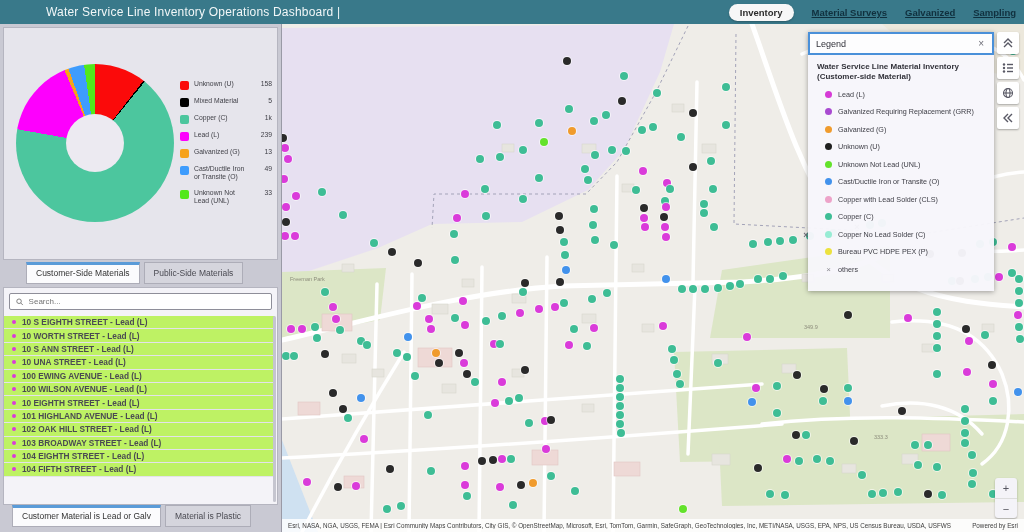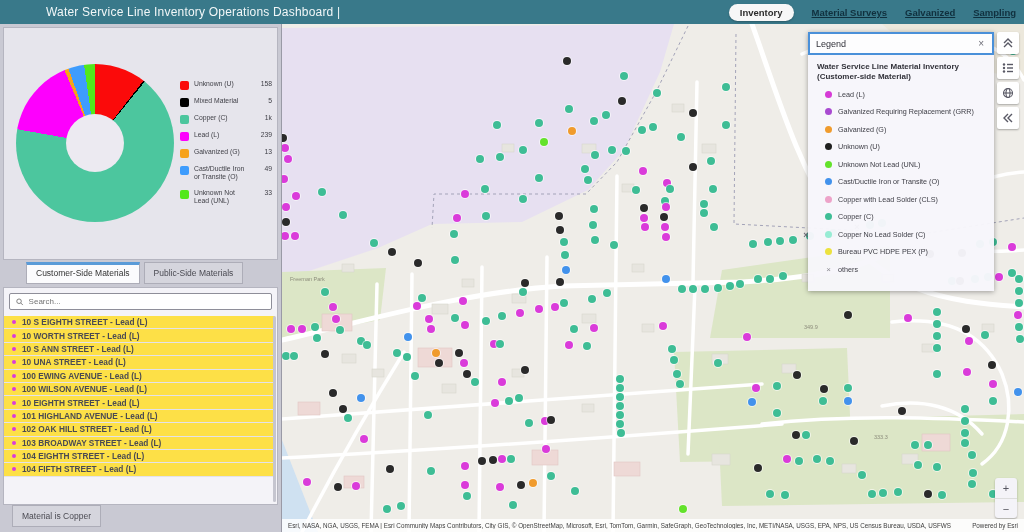--- a/index.html
+++ b/index.html
@@ -27,21 +27,21 @@
   .tabs-row { position:absolute; display:flex; gap:4px; }
   #chart-tabs { left:26px; top:238px; }
   #bottom-tabs { left:12px; top:481px; }
   .tab { font-size:8.5px; color:#4a4a52; background:#d5d5dd; border:1px solid #adadb8; padding:5px 9px 5px; white-space:nowrap; cursor:pointer; }
   .tab.active { background:#fbfbfd; color:#333; border-top:3px solid #5a9bd8; padding-top:3px; }
 
   #list-card { left:3px; top:263px; width:275px; height:218px; background:#f4f3f8; }
   .search-box { position:absolute; left:5px; top:5px; width:263px; height:17px; background:#fff; border:1px solid #8e8e99; border-radius:2px; display:flex; align-items:center; gap:5px; padding:0 6px; }
   .search-box input { border:none; outline:none; font-size:8px; color:#555; width:100%; background:transparent; font-family:"Liberation Sans",sans-serif; }
   #address-list { position:absolute; left:0; top:28px; width:271px; height:188px; overflow:hidden; }
-  .addr-row { height:13.4px; display:flex; align-items:center; gap:6px; padding-left:8px; border-bottom:1px solid #e3e2ea; background:#fde047; cursor:pointer; }
+  .addr-row { height:13.4px; display:flex; align-items:center; gap:6px; padding-left:8px; border-bottom:1px solid #e3e2ea; background:#bef264; cursor:pointer; }
   .addr-dot { width:4px; height:4px; border-radius:50%; background:#da3bda; flex:0 0 4px; }
   .addr-text { font-size:8.3px; font-weight:bold; color:#4a4a52; white-space:nowrap; }
   .list-scrollbar { position:absolute; right:1px; top:28px; width:3px; height:186px; background:#c5c5cf; border-radius:2px; }
 
   
   .map { position:absolute; left:282px; top:24px; width:742px; height:508px; background:#efede8; overflow:hidden; }
   .map svg.base { position:absolute; left:0; top:0; }
   .dot { position:absolute; width:8px; height:8px; border-radius:50%; transform:translate(-50%,-50%); box-shadow:0 0 0 1px rgba(255,255,255,.6); cursor:pointer; }
   .dot-x { position:absolute; transform:translate(-50%,-50%); font-size:9px; color:#6f6f7a; font-weight:bold; cursor:pointer; line-height:1; }
   .map-label { position:absolute; font-size:5.5px; color:#8d8d7c; white-space:nowrap; }
@@ -187,21 +187,22 @@
         </div>
         <div class="addr-row">
           <span class="addr-dot"></span>
           <span class="addr-text">104 FIFTH STREET - Lead (L)</span>
         </div>
       </div>
     <div class="list-scrollbar"></div>
   </div>
 
   <div class="tabs-row" id="bottom-tabs">
-      <div class="tab">Material is Copper</div>
+      <div class="tab active">Customer Material is Lead or Galv</div>
+      <div class="tab">Material is Plastic</div>
     </div>
 </div>
 
 <div class="map">
 
   <svg class="base" width="742" height="508" viewBox="0 0 742 508">
     <rect x="0" y="0" width="742" height="508" fill="#efede8"></rect>
     <path d="M600,0 H742 V55 L640,35 Z" fill="#ece8dc"></path>
     <path d="M0,4 L392,0 L378,48 L342,126 L306,166 L240,198 L150,200 L96,224 L0,256 Z" fill="#e7e0f1"></path>
     <path d="M0,248 L104,244 L98,296 L0,314 Z" fill="#dce6c6"></path>

